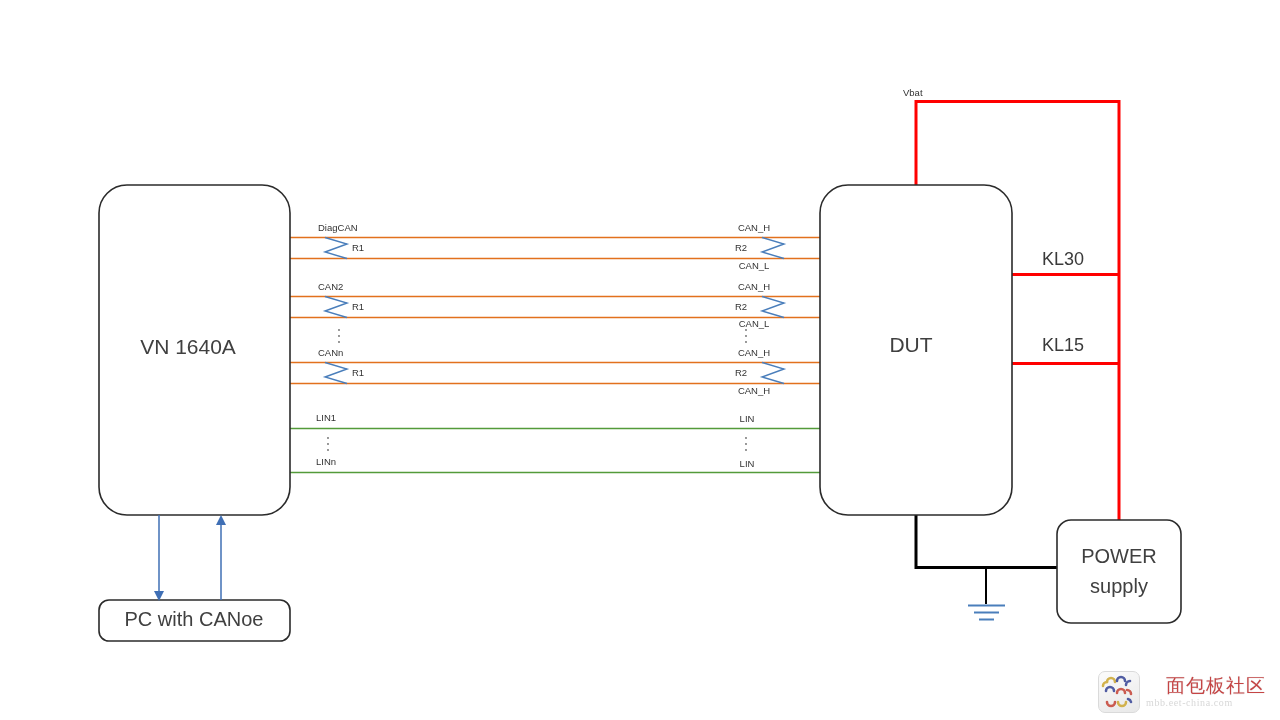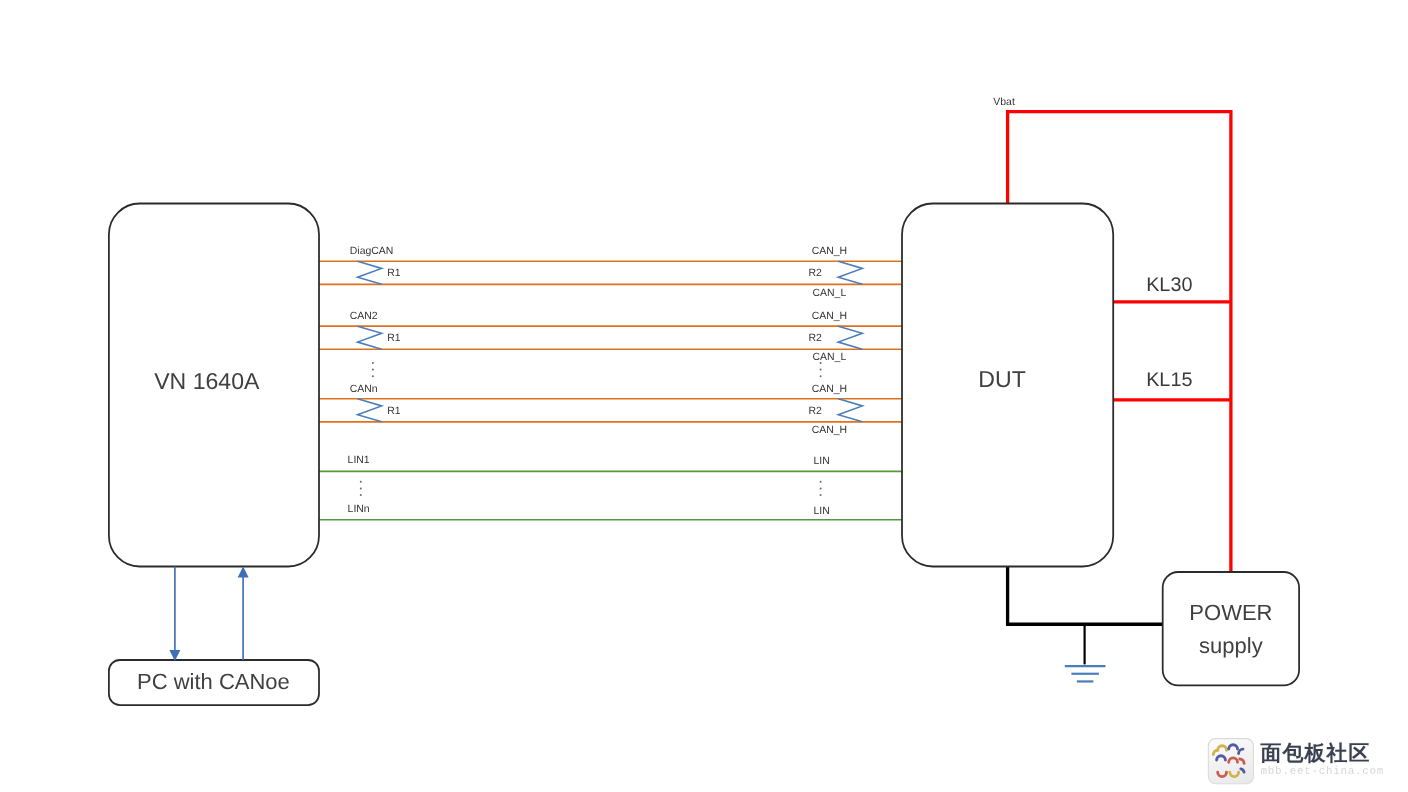--- a/index.html
+++ b/index.html
@@ -136,26 +136,27 @@
   #wm-text {
     display: flex;
     flex-direction: column;
     justify-content: center;
     line-height: 1;
   }
   #wm-cn {
     font-family: "DejaVu Sans", sans-serif;
     font-size: 19px;
     letter-spacing: 1px;
-    color: #0f172a;
+    color: #b91c1c;
     text-shadow: 0 1px 0 #f7f7f7, 0 0 1px #c2c2c2;
-    font-weight: bold;
+    font-weight: normal;
+    margin-left: 20px;
   }
   #wm-en {
-    font-family: Liberation Mono, monospace;
+    font-family: Liberation Serif, serif;
     font-size: 10px;
     letter-spacing: 0.6px;
     color: #cfcfcf;
     margin-top: 3px;
   }
 </style>
 </head>
 <body>
 
 <div id="canvas">

